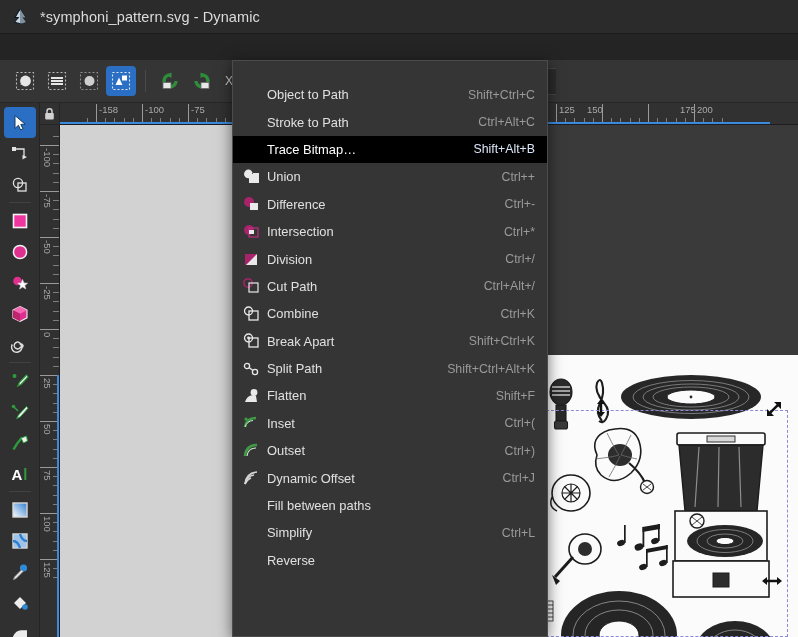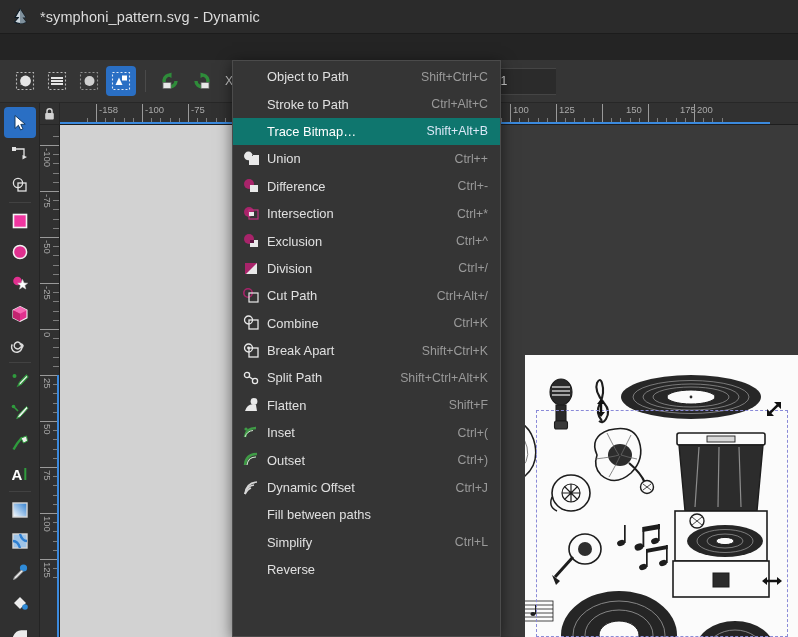--- a/index.html
+++ b/index.html
@@ -112,30 +112,30 @@
     background:#fbfbfb;
   }
   .sel-dash {
     position:absolute; left:476px; top:285px; width:252px; height:227px;
     border:1px dashed #8a8ad8; box-sizing:border-box;
   }
   .handle { position:absolute; color:#111; font-size:14px; line-height:1; }
 
   
   .menu-popup {
-    position:absolute; left:232px; top:60px; width:269px; height:577px;
+    position:absolute; left:232px; top:60px; width:316px; height:577px;
     background:#353535; border:1px solid #4b4b4b;
     box-shadow:0 3px 14px rgba(0,0,0,.55); z-index:50; overflow:hidden;
-    padding-top:2px;
+    padding-top:20px;
   }
   .mi {
     height:27.4px; display:flex; align-items:center;
     padding:0 12px 0 10px; position:relative;
   }
-  .mi.hl { background:#0f766e;gap:45px; }
+  .mi.hl { background:#000000;gap:45px; }
   .mi-ico { width:18px; height:16px; flex:none; margin-right:6px; position:relative; }
   .mi-label { font-size:12.9px; color:#e0e0e0; white-space:nowrap; }
   .mi.hl .mi-label { color:#fff; }
   .mi-accel {
     margin-left:auto; font-size:12.3px; color:#9a9a9a; white-space:nowrap;
     padding-left:18px;
   }
   .mi.hl .mi-accel { color:#dbe8f7; }
   .mi-noicon { margin-left:24px; }
 </style>
@@ -405,21 +405,21 @@
         <div class="tickmark" style="left: 468.4px; width: 1px; height: 6px; top: 15px; background: rgb(126, 126, 126);"></div>
         <div class="tickmark" style="left: 477.6px; width: 1px; height: 6px; top: 15px; background: rgb(126, 126, 126);"></div>
         <div class="tickmark" style="left: 486.8px; width: 1px; height: 6px; top: 15px; background: rgb(126, 126, 126);"></div>
         <div class="tickmark" style="left: 496px; width: 1px; height: 21px; top: 1px; background: rgb(154, 154, 154);"></div>
         <div class="rlabel" style="left: 499px; top: 1px;">125</div>
         <div class="tickmark" style="left: 505.2px; width: 1px; height: 6px; top: 15px; background: rgb(126, 126, 126);"></div>
         <div class="tickmark" style="left: 514.4px; width: 1px; height: 6px; top: 15px; background: rgb(126, 126, 126);"></div>
         <div class="tickmark" style="left: 523.6px; width: 1px; height: 6px; top: 15px; background: rgb(126, 126, 126);"></div>
         <div class="tickmark" style="left: 532.8px; width: 1px; height: 6px; top: 15px; background: rgb(126, 126, 126);"></div>
         <div class="tickmark" style="left: 542px; width: 1px; height: 21px; top: 1px; background: rgb(154, 154, 154);"></div>
-        <div class="rlabel" style="left: 566px; top: 1px;">150</div>
+        <div class="rlabel" style="left: 527px; top: 1px;">150</div>
         <div class="tickmark" style="left: 551.2px; width: 1px; height: 6px; top: 15px; background: rgb(126, 126, 126);"></div>
         <div class="tickmark" style="left: 560.4px; width: 1px; height: 6px; top: 15px; background: rgb(126, 126, 126);"></div>
         <div class="tickmark" style="left: 569.6px; width: 1px; height: 6px; top: 15px; background: rgb(126, 126, 126);"></div>
         <div class="tickmark" style="left: 578.8px; width: 1px; height: 6px; top: 15px; background: rgb(126, 126, 126);"></div>
         <div class="tickmark" style="left: 588px; width: 1px; height: 21px; top: 1px; background: rgb(154, 154, 154);"></div>
         <div class="rlabel" style="left: 620px; top: 1px;">175</div>
         <div class="tickmark" style="left: 597.2px; width: 1px; height: 6px; top: 15px; background: rgb(126, 126, 126);"></div>
         <div class="tickmark" style="left: 606.4px; width: 1px; height: 6px; top: 15px; background: rgb(126, 126, 126);"></div>
         <div class="tickmark" style="left: 615.6px; width: 1px; height: 6px; top: 15px; background: rgb(126, 126, 126);"></div>
         <div class="tickmark" style="left: 624.8px; width: 1px; height: 6px; top: 15px; background: rgb(126, 126, 126);"></div>
@@ -656,29 +656,20 @@
           <span class="mi-ico"><svg width="18" height="16" viewBox="0 0 18 16">
               <circle cx="6" cy="6" r="5" fill="#a8246a"></circle>
               <rect x="6" y="4" width="9" height="9" fill="none" stroke="#c0307f" stroke-width="1.2"></rect>
               <path d="M6 6 h5 v4 h-5 Z" fill="#e9e9e9"></path>
             </svg></span>
           <span class="mi-label">Intersection</span>
           <span class="mi-accel">Ctrl+*</span>
         </div>
         <div class="mi">
           <span class="mi-ico"><svg width="18" height="16" viewBox="0 0 18 16">
-              <circle cx="6" cy="6" r="5" fill="#a8246a"></circle>
-              <path d="M7 7 H15 V14 H7 Z" fill="#e9e9e9"></path>
-              <path d="M7 7 h4 v3 h-4 Z" fill="#5d1540"></path>
-            </svg></span>
-          <span class="mi-label">Exclusion</span>
-          <span class="mi-accel">Ctrl+^</span>
-        </div>
-        <div class="mi">
-          <span class="mi-ico"><svg width="18" height="16" viewBox="0 0 18 16">
               <rect x="2" y="3" width="12" height="11" fill="#a8246a"></rect>
               <path d="M14 3 L3 14 H14 Z" fill="#e9e9e9"></path>
             </svg></span>
           <span class="mi-label">Division</span>
           <span class="mi-accel">Ctrl+/</span>
         </div>
         <div class="mi">
           <span class="mi-ico"><svg width="18" height="16" viewBox="0 0 18 16">
               <circle cx="5" cy="5" r="4.2" fill="none" stroke="#a8246a" stroke-width="1.6"></circle>
               <rect x="6" y="5" width="9" height="9" fill="none" stroke="#e9e9e9" stroke-width="1.2"></rect>

